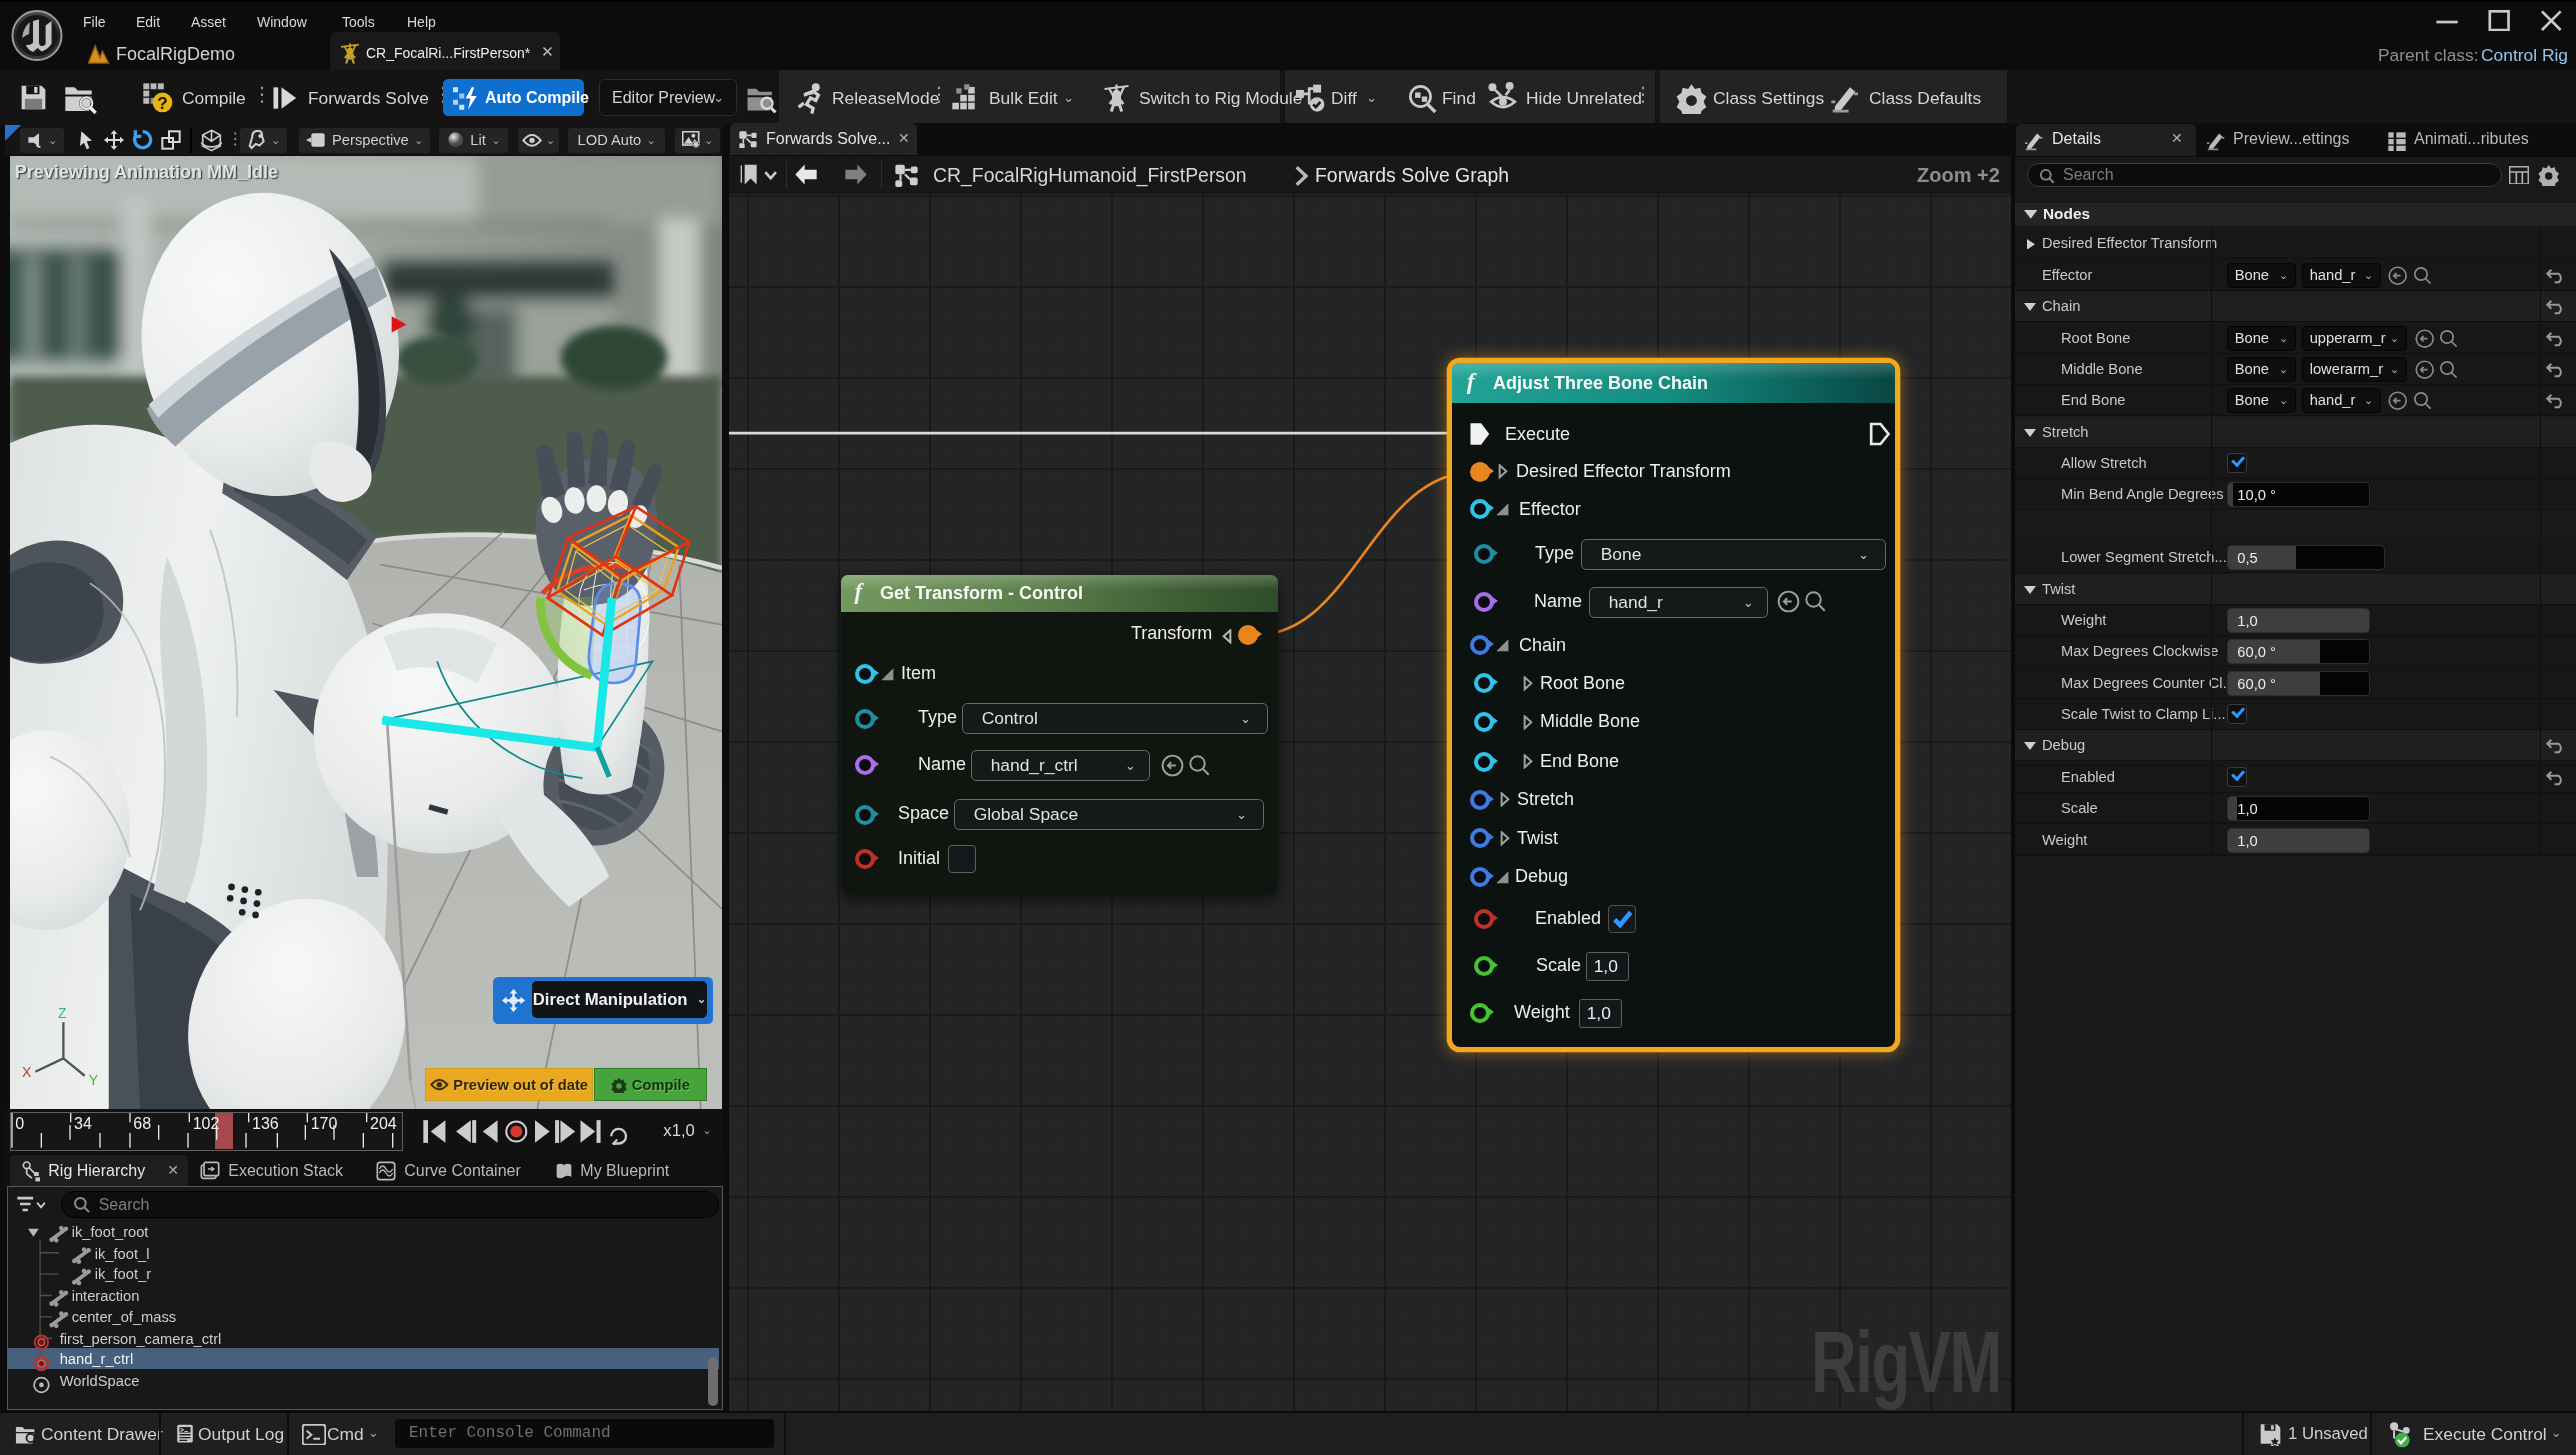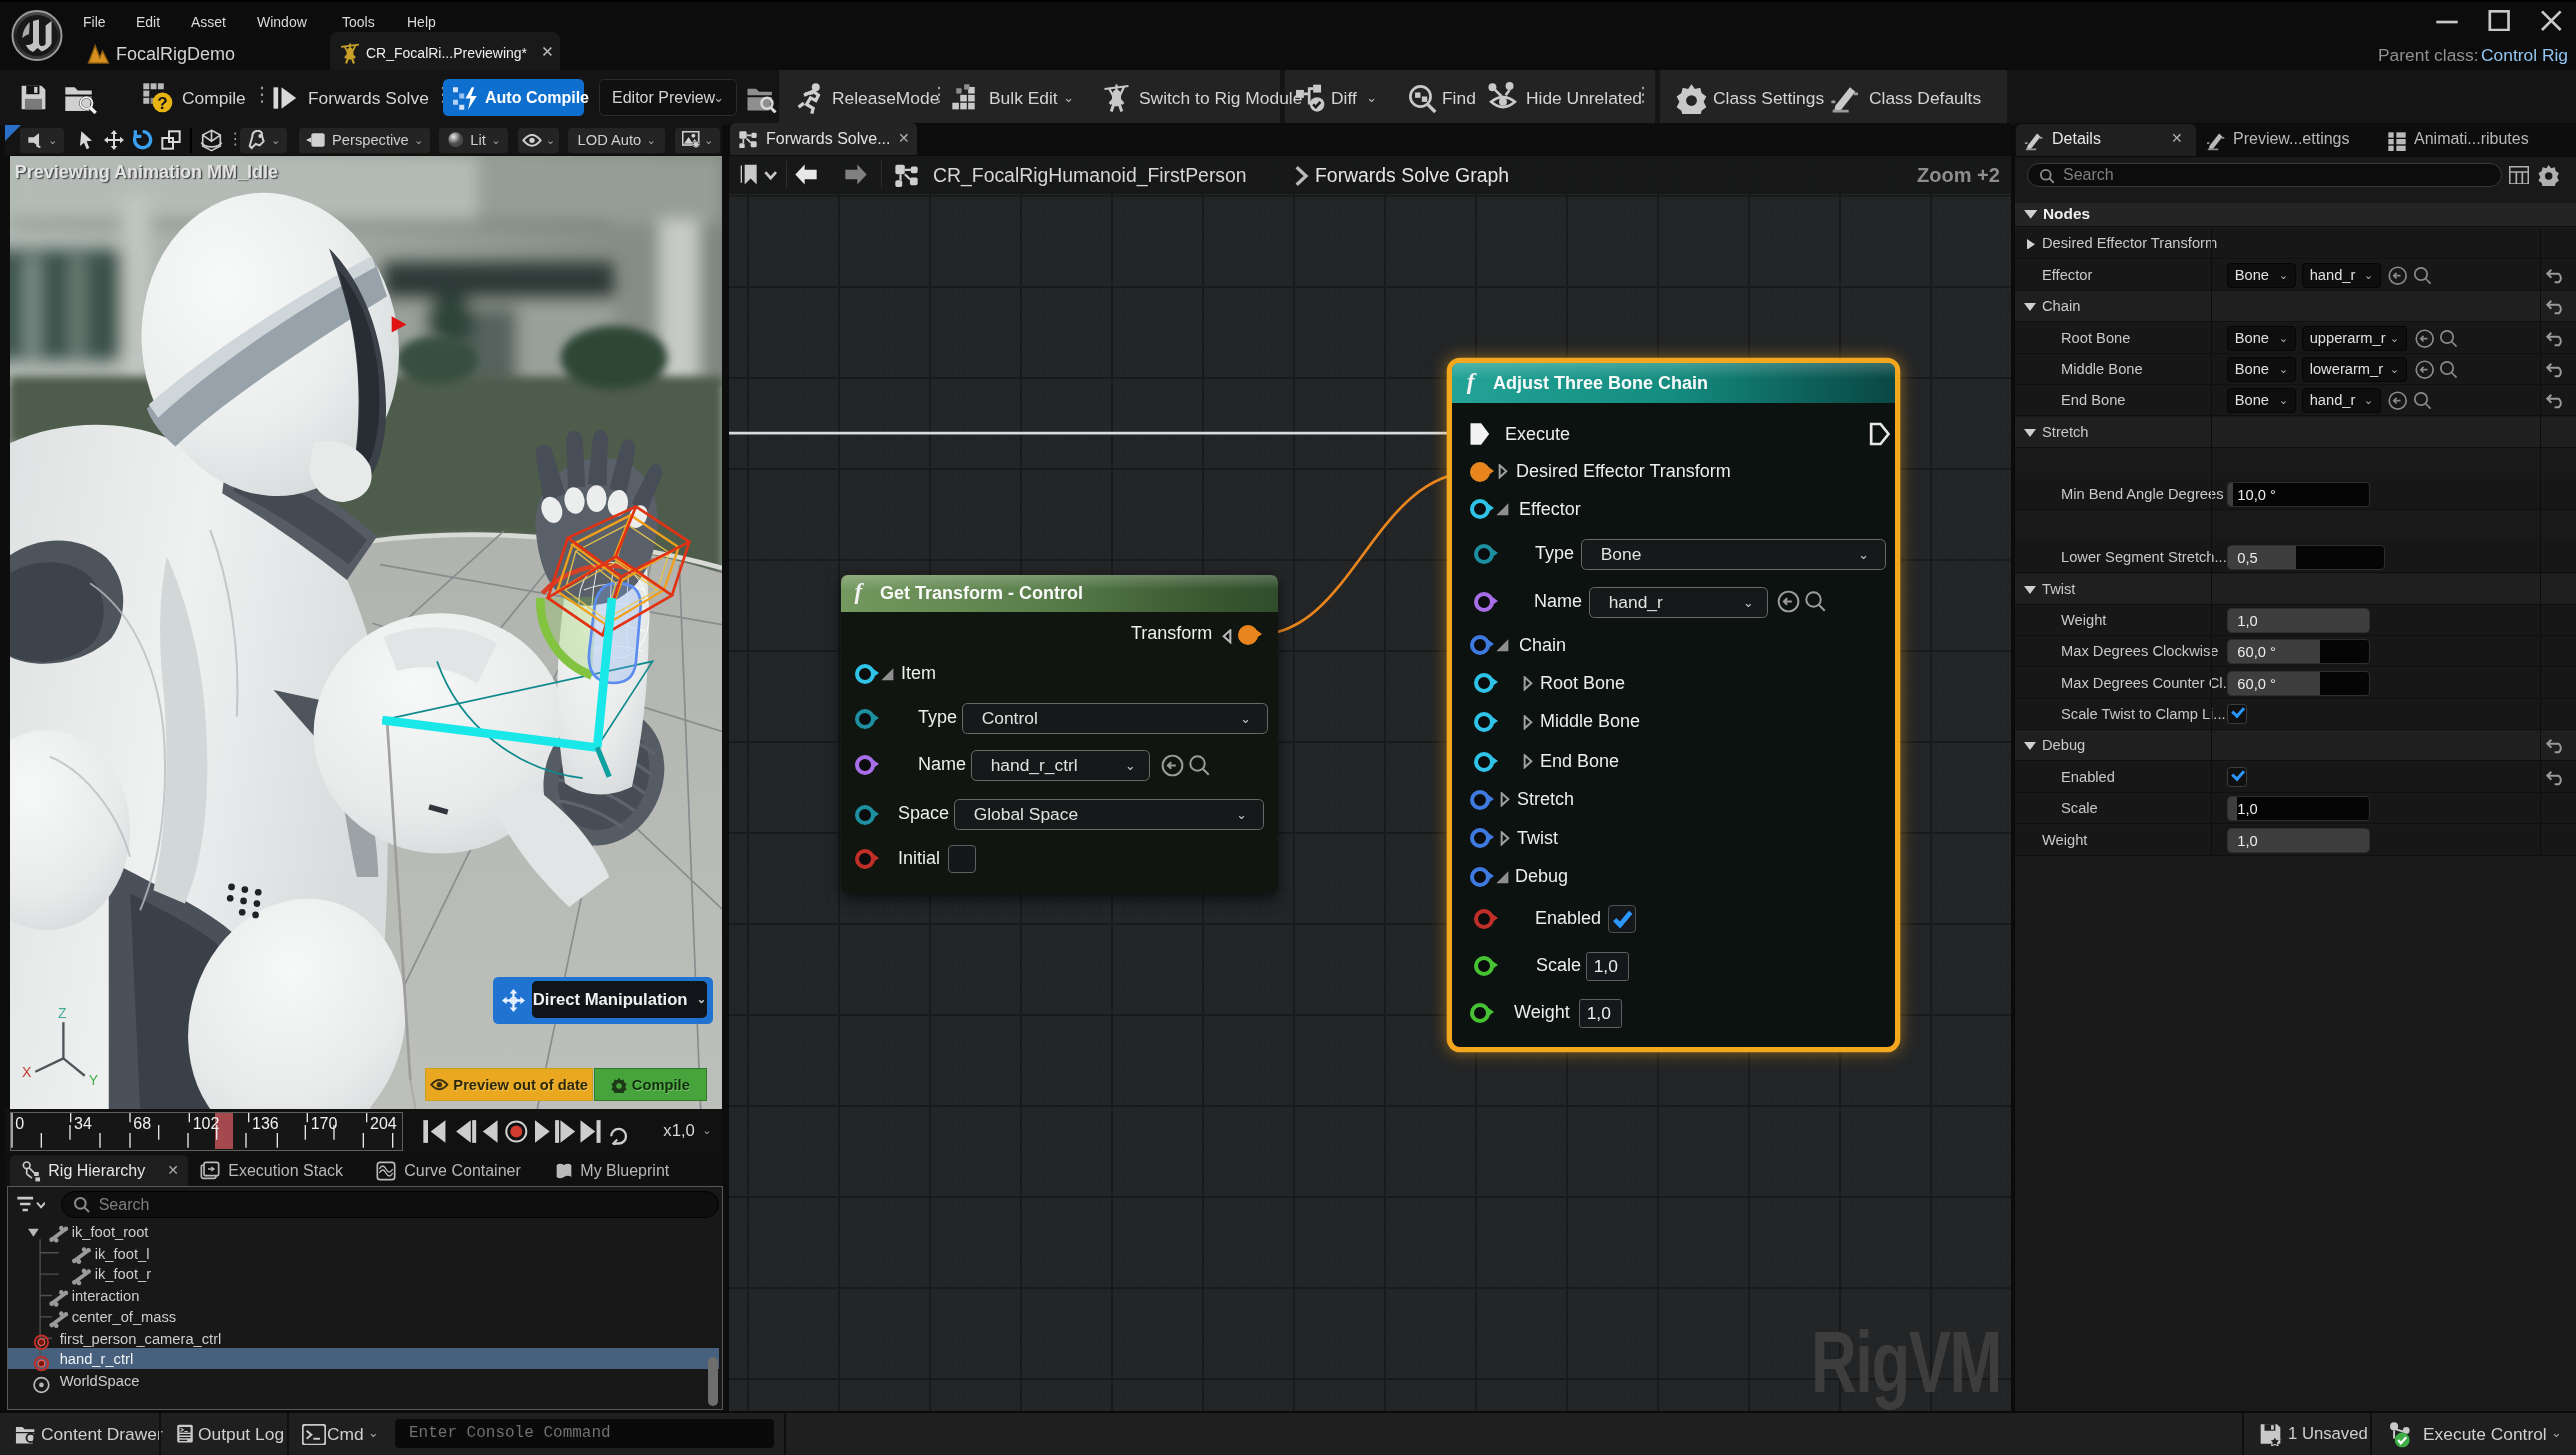--- a/index.html
+++ b/index.html
@@ -82,21 +82,21 @@
 
   <div class="abs" id="assettab"></div>
   <svg class="abs" style="left:340px;top:40px" width="20" height="23" viewBox="0 0 36 40">
     <g stroke="#c8a029" stroke-width="3" fill="none">
       <path d="M2 8 L34 4 M18 2 L18 10"></path>
       <path d="M8 7 L14 18 M28 5 L22 18"></path>
     </g>
     <circle cx="18" cy="14" r="5" fill="#c8a029"></circle>
     <path d="M14 19 h8 v10 h-8 z M14 29 l-3 9 M22 29 l3 9 M14 22 l-5 6 M22 22 l5 6" stroke="#c8a029" stroke-width="4" fill="#c8a029"></path>
   </svg>
-  <span class="abs" style="left:366px;top:43px;font-size:14px;color:#efefef">CR_FocalRi...Previewing*</span>
+  <span class="abs" style="left:366px;top:43px;font-size:14px;color:#efefef">CR_FocalRi...FirstPerson*</span>
   <span class="abs" style="left:541px;top:41px;font-size:15.4px;color:#b9b9b9">✕</span>
 
   <svg class="abs" style="left:2435px;top:8px" width="131" height="21.4" viewBox="0 0 196 32">
     <path d="M2 18 h32" stroke="#c9c9c9" stroke-width="4"></path>
     <rect x="82" y="2" width="28" height="28" fill="none" stroke="#c9c9c9" stroke-width="4"></rect>
     <path d="M160 2 L188 30 M188 2 L160 30" stroke="#c9c9c9" stroke-width="4"></path>
   </svg>
   <span class="abs" style="left:2378px;top:43px;font-size:17.4px;color:#909090">Parent class:</span>
   <span class="abs" style="left:2481px;top:43px;font-size:17.4px;color:#93c6f2">Control Rig</span>
 </div>
@@ -983,20 +983,24 @@
   <svg class="abs" style="left:531px;top:6.7px" width="20" height="17.4" viewBox="0 0 30 26">
           <path d="M8 4 L2 10 L8 16 M2 10 h17 a8 8 0 0 1 0 13 h-6" fill="none" stroke="#9a9a9a" stroke-width="3"></path>
         </svg>
       </div>
 <div class="drow" style="top:260px;background:#1f1f1f">
         <svg class="abs" style="left:8.7px;top:12px" width="12" height="8.7" viewBox="0 0 18 13">
           <path d="M0 0 h18 l-9 12 z" fill="#cfcfcf"></path>
         </svg>
         <span style="margin-left:27px">Stretch</span>
       </div>
+<div class="drow" style="top:291px;background:#171717">
+        <span style="margin-left:46px">Allow Stretch</span>
+        <div class="chk on abs" style="left:212px;top:4.7px"></div>
+      </div>
 <div class="drow" style="top:322px;background:#171717">
         <span style="margin-left:46px">Min Bend Angle Degrees</span>
   <div class="spin abs" style="left:212px;top:3.3px;width:143px">
           <div class="spinfill" style="width:5.3px"></div>
           <span class="spintxt">10,0 °</span>
         </div>
       </div>
 <div class="drow" style="top:385px;background:#171717">
         <span style="margin-left:46px">Lower Segment Stretch...</span>
   <div class="spin abs" style="left:212px;top:3.3px;width:158px">

